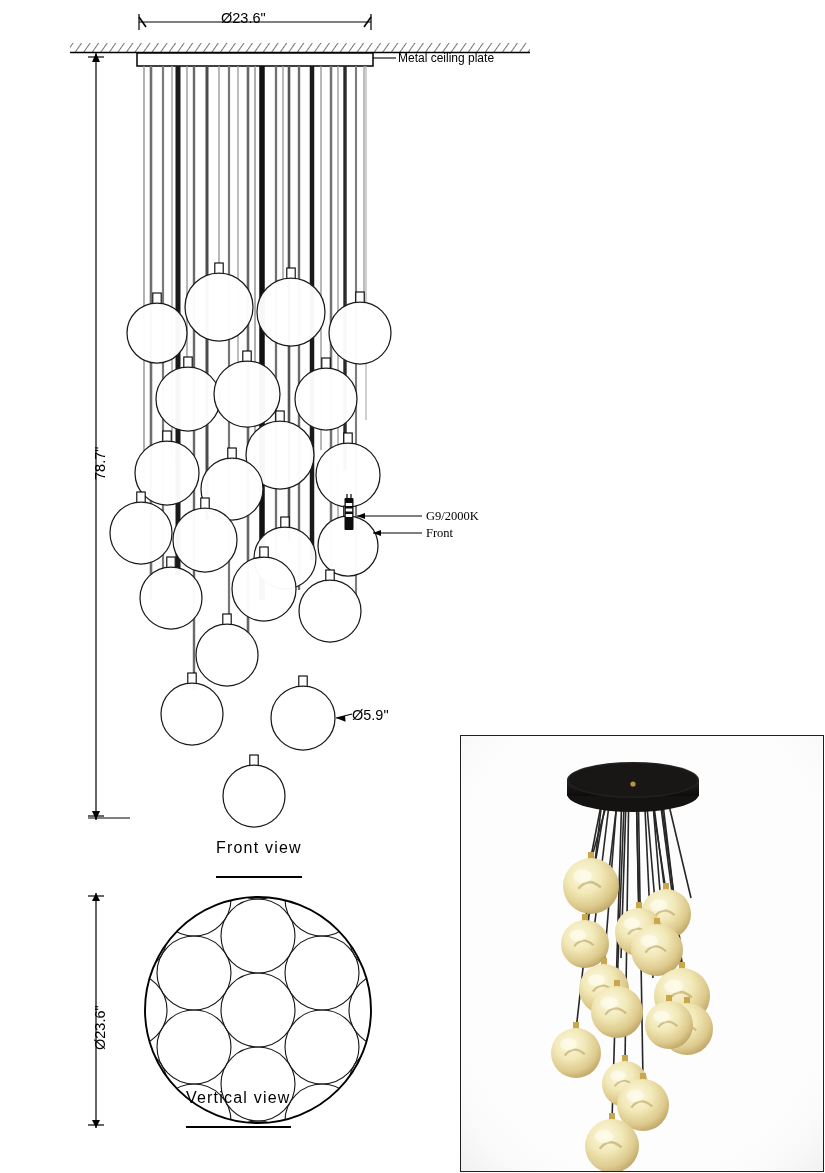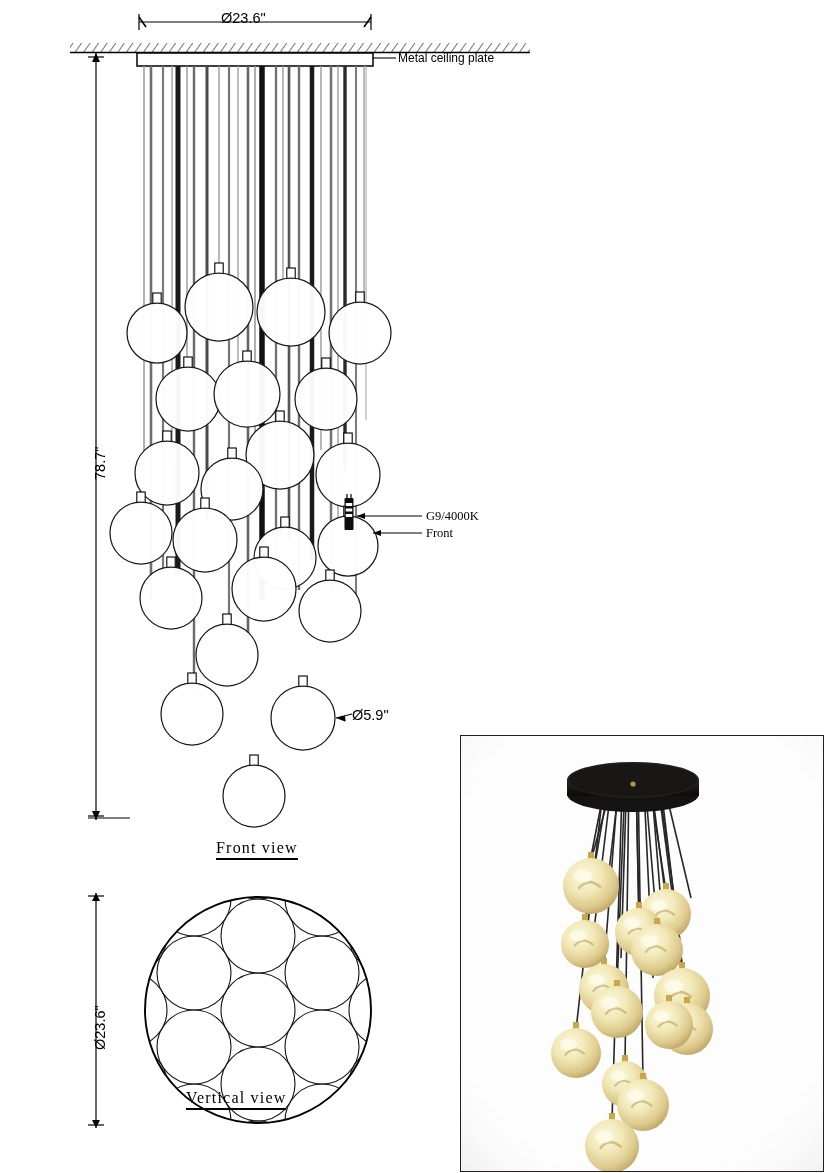--- a/index.html
+++ b/index.html
@@ -40,25 +40,25 @@
   }
   .lbl-dim {
     font-family: "Liberation Sans", sans-serif;
     font-size: 14.5px;
   }
   .lbl-serif {
     font-family: "Liberation Serif", serif;
     font-size: 12.5px;
   }
   .lbl-view {
-    font-family: Liberation Serif, serif;
+    font-family: Liberation Sans, sans-serif;
     font-size: 16px;
     letter-spacing: 1.2px;
     border-bottom: 2.5px solid #000;
-    padding-bottom: 1px;
+    padding-bottom: 19px;
   }
   .rot {
     transform-origin: 0 0;
     transform: rotate(-90deg);
   }
   #photo-frame {
     position: absolute;
     border: 1.3px solid #231f20;
     background: #fdfdfd;
     box-sizing: border-box;
@@ -313,21 +313,21 @@
       </g>
 
   </svg>
 
   <div class="lbl lbl-dim" style="left:221px; top:10px;">Ø23.6"</div>
 
   <div class="lbl lbl-dim rot" style="left:92px; top:480px;">78.7"</div>
 
   <div class="lbl lbl-sans" style="left:398px; top:51px; font-size:12px;">Metal ceiling plate</div>
 
-  <div class="lbl lbl-serif" style="left:426px; top:509px;">G9/4000K</div>
+  <div class="lbl lbl-serif" style="left:426px; top:509px;">G9/2000K</div>
 
   <div class="lbl lbl-serif" style="left:426px; top:526px;">Front</div>
 
   <div class="lbl lbl-dim" style="left:352px; top:707px;">Ø5.9"</div>
 
   <div class="lbl lbl-view" style="left:216px; top:839px;">Front view</div>
 
   <div class="lbl lbl-dim rot" style="left:92px; top:1050px;">Ø23.6"</div>
 
   <div class="lbl lbl-view" style="left:186px; top:1089px;">Vertical view</div>

